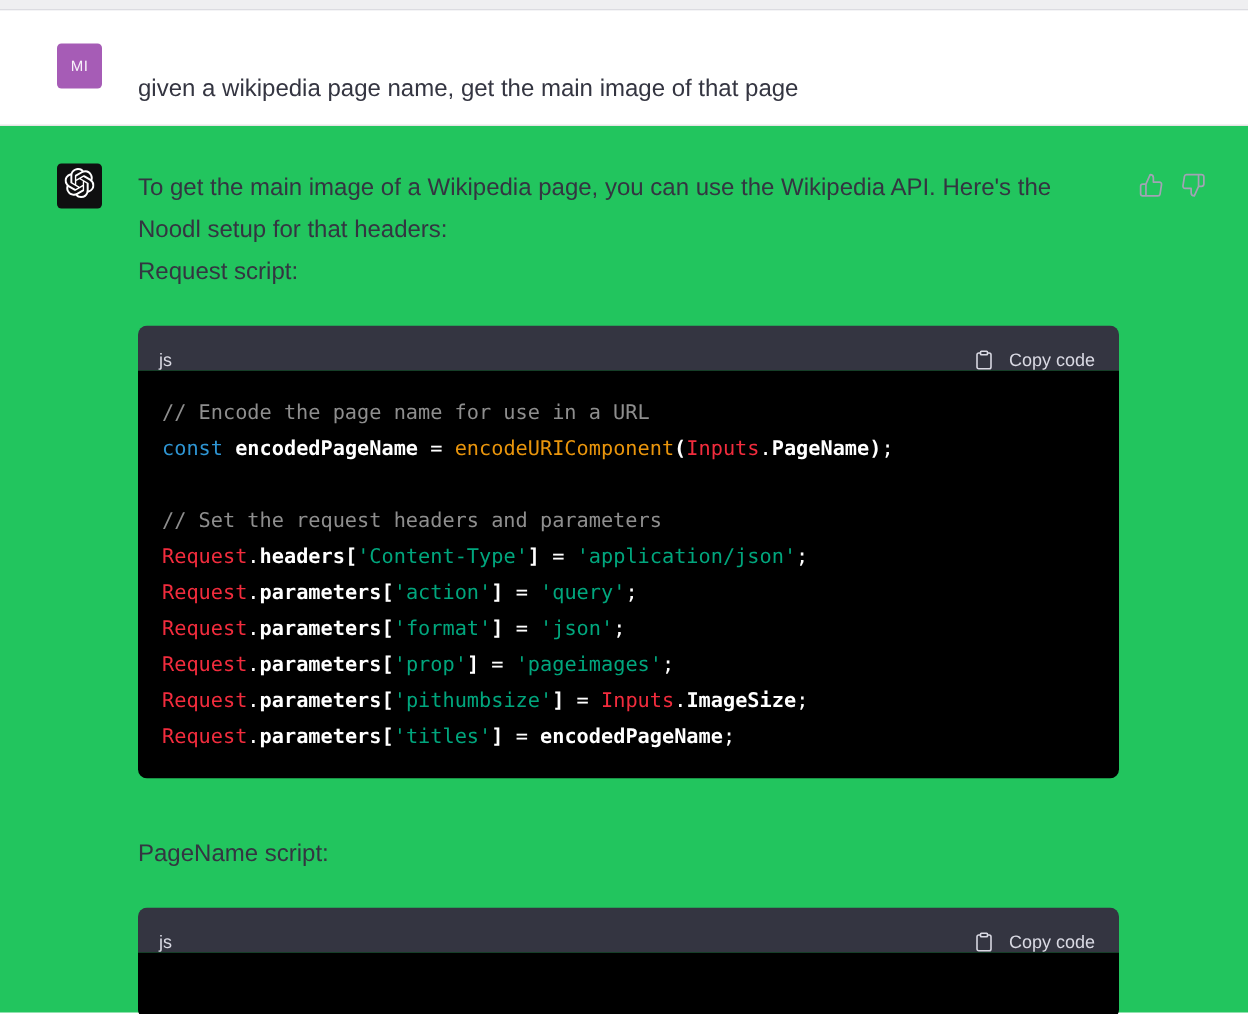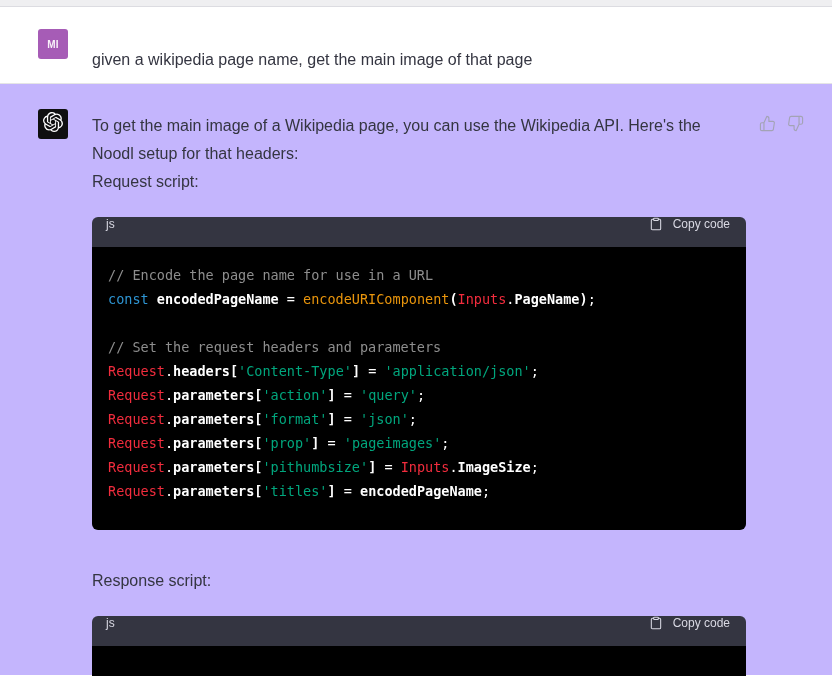--- a/index.html
+++ b/index.html
@@ -7,58 +7,58 @@
   .page {
     position:relative; width:832px; height:676px; overflow:hidden;
     font-family:"Liberation Sans", sans-serif; color:#343541; background:#fff;
   }
   
   .prev-edge { height:7px; background:#efeff1; border-bottom:1px solid #dcdce1; }
 
   
   .row { position:relative; }
   .user-row { background:#ffffff; height:77px; border-bottom:1px solid rgba(0,0,0,0.10); }
-  .assistant-row { background:#c4b5fd; height:591px; }
+  .assistant-row { background:#22c55e; height:591px; }
 
   .avatar {
     position:absolute; left:38px; width:30px; height:30px; border-radius:3px;
     display:flex; align-items:center; justify-content:center;
   }
   .user-avatar { top:22px; background:#a65cb6; color:rgba(255,255,255,0.92);
-    font-size:10px; font-weight:700; letter-spacing:0.3px; }
+    font-size:10px; font-weight:400; letter-spacing:0.3px; }
   .bot-avatar { top:25px; background:#0f0f10; }
   .bot-avatar svg { width:20px; height:20px; }
 
   .user-text { margin-left:92px; padding-top:39px; font-size:16px; line-height:28px; width:660px; }
 
   .content { margin-left:92px; width:654px; }
   .para { padding-top:28px; font-size:16px; line-height:28px; }
   .label { font-size:16px; line-height:28px; }
   .label-response { margin-top:37px; }
 
   
   .feedback { position:absolute; top:30px; right:28px; display:flex; gap:10px; }
   .feedback button { background:none; border:none; padding:0; cursor:pointer; color:#a3a3b5;
     width:18px; height:18px; display:flex; align-items:center; justify-content:center; }
   .feedback svg { width:17px; height:17px; }
 
   
   .code-block { margin-top:21px; width:654px; border-radius:6px; overflow:hidden; }
   .code-header {
-    height:30px; background:#343541; display:flex; align-items:flex-start;
+    height:30px; background:#343541; display:flex; align-items:flex-end;
     justify-content:space-between; padding:0 16px 0 14px;
   }
   .code-lang { color:#d9d9e3; font-size:12px; }
   .copy-btn {
     display:flex; align-items:center; gap:10px; background:none; border:none;
     color:#d9d9e3; font-size:12px; font-family:"Liberation Sans", sans-serif; cursor:pointer;
   }
   .copy-btn svg { width:14px; height:14px; }
   .code-body {
-    background:#000; padding:16px 8px 27px 16px;
+    background:#000; padding:16px 8px 16px 16px;
     font-family:"DejaVu Sans Mono","Liberation Mono",monospace;
     font-size:13.5px; line-height:24px;
   }
   .code-body-2 { height:44px; }
   .cl { white-space:pre; }
   .tk-c { color:#8e8e8e; }
   .tk-k { color:#2e95d3; }
   .tk-f { color:#e9950c; }
   .tk-vr { color:#f22c3d; }
   .tk-s { color:#00a67d; }
@@ -125,21 +125,21 @@
             <div class="cl"><span class="tk-c">// Set the request headers and parameters</span></div>
             <div class="cl"><span class="tk-vr">Request</span><span class="tk-p">.</span><span class="tk-b">headers</span><span class="tk-b">[</span><span class="tk-s">'Content-Type'</span><span class="tk-b">]</span><span class="tk-p"> = </span><span class="tk-s">'application/json'</span><span class="tk-p">;</span></div>
             <div class="cl"><span class="tk-vr">Request</span><span class="tk-p">.</span><span class="tk-b">parameters</span><span class="tk-b">[</span><span class="tk-s">'action'</span><span class="tk-b">]</span><span class="tk-p"> = </span><span class="tk-s">'query'</span><span class="tk-p">;</span></div>
             <div class="cl"><span class="tk-vr">Request</span><span class="tk-p">.</span><span class="tk-b">parameters</span><span class="tk-b">[</span><span class="tk-s">'format'</span><span class="tk-b">]</span><span class="tk-p"> = </span><span class="tk-s">'json'</span><span class="tk-p">;</span></div>
             <div class="cl"><span class="tk-vr">Request</span><span class="tk-p">.</span><span class="tk-b">parameters</span><span class="tk-b">[</span><span class="tk-s">'prop'</span><span class="tk-b">]</span><span class="tk-p"> = </span><span class="tk-s">'pageimages'</span><span class="tk-p">;</span></div>
             <div class="cl"><span class="tk-vr">Request</span><span class="tk-p">.</span><span class="tk-b">parameters</span><span class="tk-b">[</span><span class="tk-s">'pithumbsize'</span><span class="tk-b">]</span><span class="tk-p"> = </span><span class="tk-vr">Inputs</span><span class="tk-p">.</span><span class="tk-b">ImageSize</span><span class="tk-p">;</span></div>
             <div class="cl"><span class="tk-vr">Request</span><span class="tk-p">.</span><span class="tk-b">parameters</span><span class="tk-b">[</span><span class="tk-s">'titles'</span><span class="tk-b">]</span><span class="tk-p"> = </span><span class="tk-b">encodedPageName</span><span class="tk-p">;</span></div>
           </div>
       </div>
 
-      <div class="label label-response">Response script:</div>
+      <div class="label label-response">PageName script:</div>
 
       <div class="code-block">
         <div class="code-header">
           <span class="code-lang">js</span>
           <button class="copy-btn">
             <svg viewBox="0 0 24 24" fill="none" stroke="currentColor" stroke-width="1.8" stroke-linecap="round" stroke-linejoin="round">
               <path d="M16 4h2a2 2 0 0 1 2 2v14a2 2 0 0 1-2 2H6a2 2 0 0 1-2-2V6a2 2 0 0 1 2-2h2"></path>
               <rect x="8" y="2" width="8" height="4" rx="1" ry="1"></rect>
             </svg>
             <span>Copy code</span>

